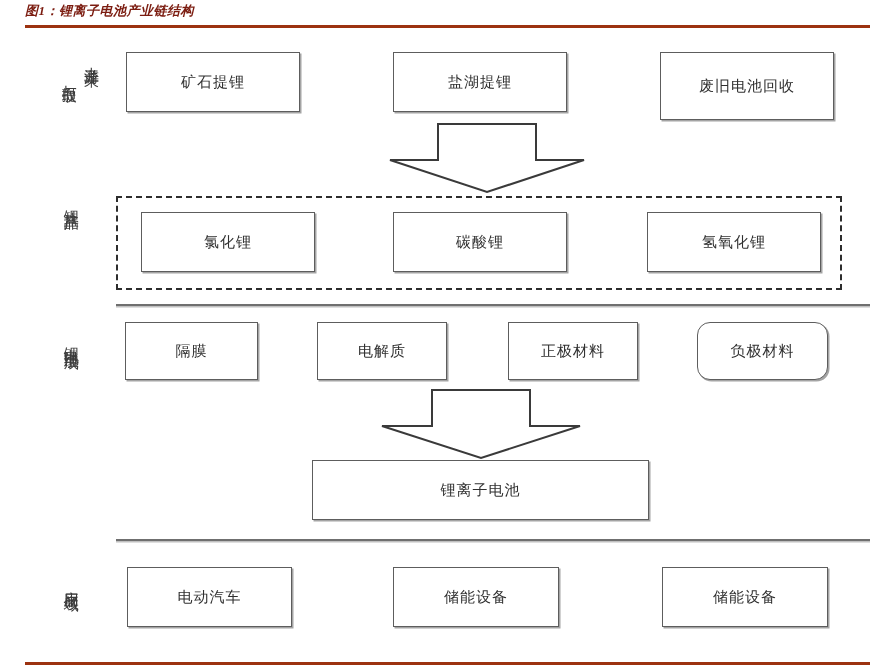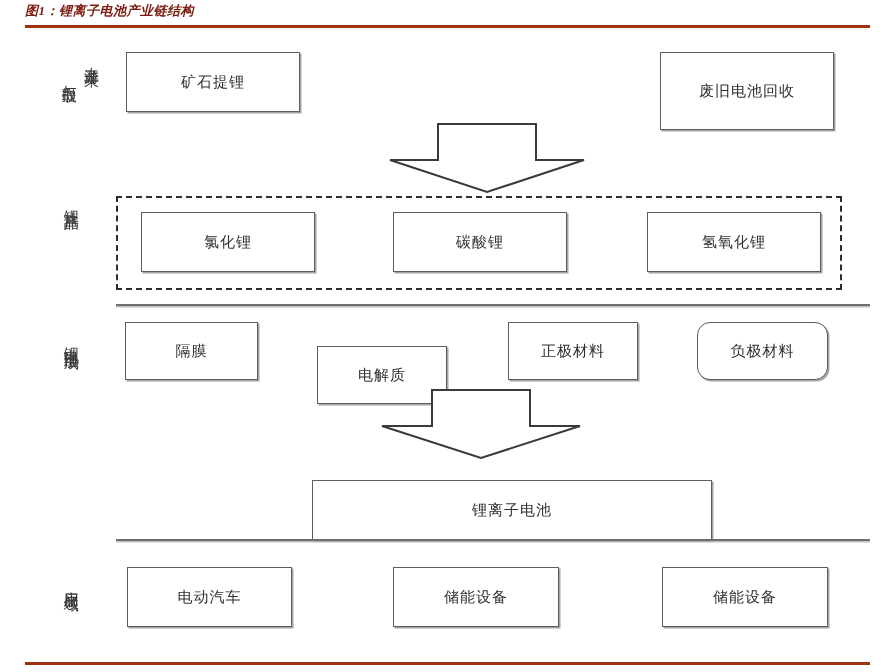--- a/index.html
+++ b/index.html
@@ -125,21 +125,22 @@
 <div id="bottom-rule"></div>
 
 <div id="stage">
 
   <div class="row-label-group" style="left:60px; top:25px;">
     <span class="row-label">上游开采</span>
     <span class="row-label" style="margin-right:4px; margin-top:18px;">与提取</span>
   </div>
 
   <div class="node-box" style="left:126px; top:22px; width:174px; height:60px;">矿石提锂</div>
-  <div class="node-box" style="left:660px; top:22px; width:174px; height:78px;">废旧电池回收</div>
+  <div class="node-box" style="left:393px; top:22px; width:174px; height:60px;">盐湖提锂</div>
+  <div class="node-box" style="left:660px; top:22px; width:174px; height:68px;">废旧电池回收</div>
 
   <div class="arrow-wrap" style="left:388px; top:92px;">
     <svg width="198" height="72" viewBox="0 0 198 72">
       <polygon points="50,2 148,2 148,38 196,38 99,70 2,38 50,38" fill="#ffffff" stroke="#3a3a3a" stroke-width="2" stroke-linejoin="miter"></polygon>
     </svg>
   </div>
 
   <div class="row-label-group" style="left:62px; top:168px;">
     <span class="row-label">锂盐产品</span>
   </div>
@@ -150,31 +151,31 @@
   <div class="node-box" style="left:393px; top:182px; width:174px; height:60px;text-align:center;">碳酸锂</div>
   <div class="node-box" style="left:647px; top:182px; width:174px; height:60px;">氢氧化锂</div>
 
   <div class="divider" style="left:116px; top:274px; width:754px;"></div>
 
   <div class="row-label-group" style="left:62px; top:305px;">
     <span class="row-label">锂电池组成</span>
   </div>
 
   <div class="node-box" style="left:125px; top:292px; width:133px; height:58px;">隔膜</div>
-  <div class="node-box" style="left:317px; top:292px; width:130px; height:58px;margin-top:24px;">电解质</div>
+  <div class="node-box" style="left:317px; top:292px; width:130px; height:58px;">电解质</div>
   <div class="node-box" style="left:508px; top:292px; width:130px; height:58px;">正极材料</div>
   <div class="node-box" style="left:697px; top:292px; width:131px; height:58px;border-radius:13px;">负极材料</div>
 
   <div class="arrow-wrap" style="left:380px; top:358px;">
     <svg width="202" height="72" viewBox="0 0 202 72">
       <polygon points="52,2 150,2 150,38 200,38 101,70 2,38 52,38" fill="#ffffff" stroke="#3a3a3a" stroke-width="2" stroke-linejoin="miter"></polygon>
     </svg>
   </div>
 
-  <div class="node-box" style="left:312px; top:450px; width:400px; height:60px;">锂离子电池</div>
+  <div class="node-box" style="left:312px; top:430px; width:337px; height:60px;">锂离子电池</div>
 
   <div class="divider" style="left:116px; top:509px; width:754px;"></div>
 
   <div class="row-label-group" style="left:62px; top:549px;">
     <span class="row-label">应用领域</span>
   </div>
 
   <div class="node-box" style="left:127px; top:537px; width:165px; height:60px;">电动汽车</div>
   <div class="node-box" style="left:393px; top:537px; width:166px; height:60px;">储能设备</div>
   <div class="node-box" style="left:662px; top:537px; width:166px; height:60px;">储能设备</div>

